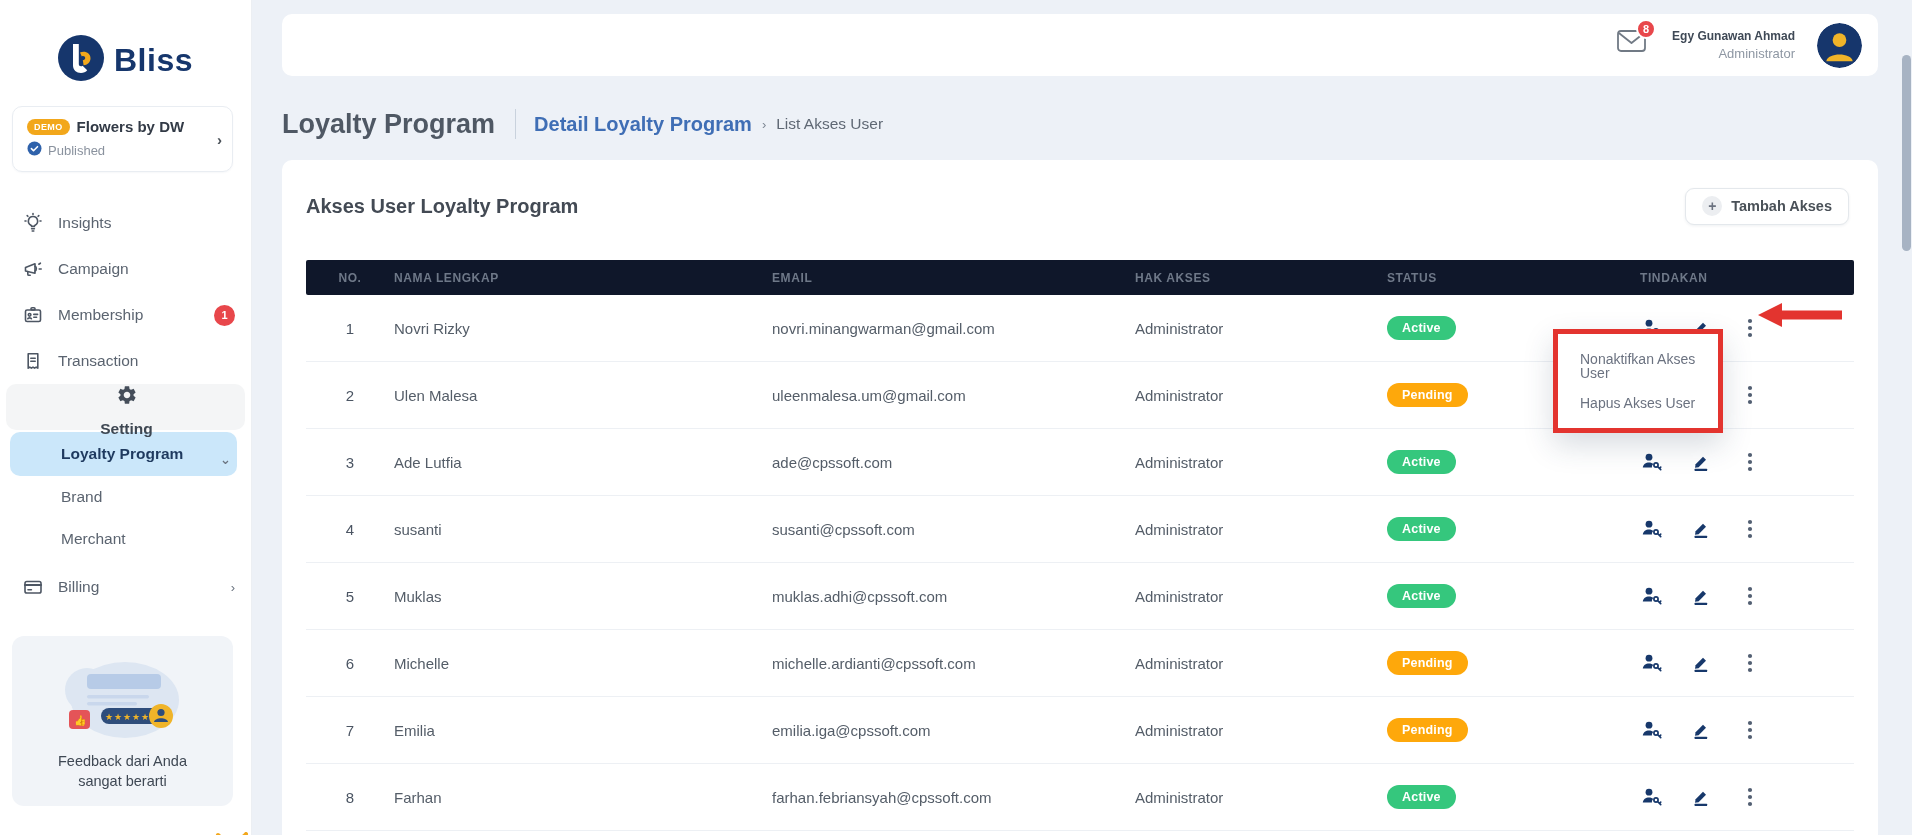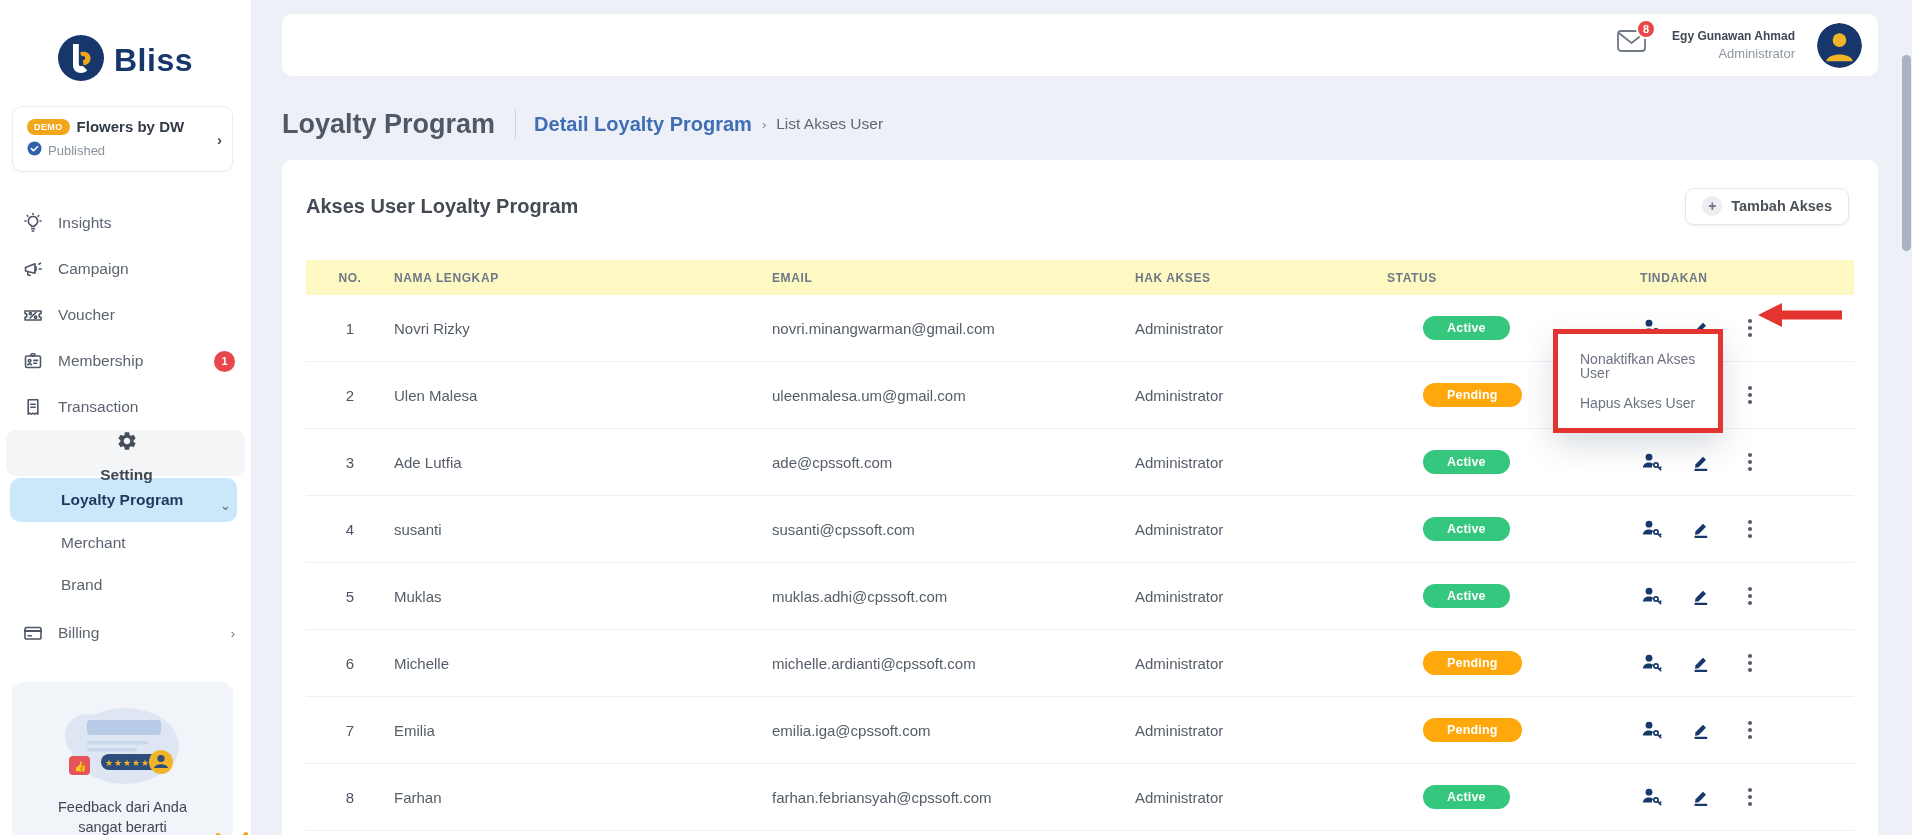--- a/index.html
+++ b/index.html
@@ -54,26 +54,26 @@
 
   .card { margin-top:16px; background:#fff; border-radius:10px; height:700px; padding:26px 24px 0 24px; position:relative; }
   .card-head { display:flex; align-items:center; justify-content:space-between; height:40px; padding-right:5px; }
   .card-title { font-size:20px; font-weight:800; color:#434a54; }
   .add-btn { display:flex; align-items:center; gap:9px; background:#fff; border:1px solid #e4e8ec; border-radius:9px; height:37px; padding:0 16px; box-shadow:0 1px 3px rgba(40,60,90,.08); cursor:pointer; }
   .add-plus { width:20px; height:20px; border-radius:50%; background:#eceef1; color:#6b7280; font-size:14px; display:flex; align-items:center; justify-content:center; font-weight:600; }
   .add-label { font-size:14.5px; font-weight:700; color:#4a5158; }
 
   .table { margin-top:34px; }
   .t-head, .t-row { display:grid; grid-template-columns:88px 378px 363px 252px 253px 1fr; align-items:center; }
-  .t-head { background:#fef9c3; height:35px; border-radius:2px; }
+  .t-head { background:#0f172a; height:35px; border-radius:2px; }
   .t-head span { font-size:12px; font-weight:700; color:#6e7888; letter-spacing:.6px; }
   .t-head span:first-child { text-align:center; }
   .t-row { height:67px; border-bottom:1px solid #edf0f4; font-size:15px; color:#545d68; }
   .cell-no { text-align:center; color:#4b5563; }
-  .badge { display:inline-block; color:#fff; font-size:12.5px; font-weight:800; padding:5px 24px; border-radius:12px; letter-spacing:.2px;margin-left:36px; }
+  .badge { display:inline-block; color:#fff; font-size:12.5px; font-weight:800; padding:5px 15px; border-radius:12px; letter-spacing:.2px; }
   .badge-active { background:#35c77d; }
   .badge-pending { background:#fea80b; }
   .actions { display:flex; align-items:center; gap:25px; }
   .action-btn { width:24px; height:24px; display:flex; align-items:center; justify-content:center; cursor:pointer; }
 
   
   .dropdown-annot { position:absolute; left:1553px; top:329px; width:170px; height:104px; border:5px solid #e3342f; background:#fff; box-shadow:0 12px 28px rgba(40,60,90,.18); z-index:50; display:flex; flex-direction:column; justify-content:center; gap:16px; padding-left:22px; }
   .dropdown-item { font-size:14px; color:#6b7280; cursor:pointer; line-height:1; }
   .arrow-annot { position:absolute; left:1758px; top:300px; z-index:51; }
 
@@ -136,31 +136,20 @@
           <svg width="22" height="22" viewBox="0 0 22 22" fill="none" stroke="#4d5663" stroke-width="1.6" stroke-linecap="round" stroke-linejoin="round">
             <path d="M3.5 9.5L13 5.8v9.4L3.5 13z"></path>
             <path d="M13 8.2c1.8.4 1.8 4.4 0 4.8"></path>
             <path d="M5.8 13.6v2.6c0 .6.5 1.1 1.1 1.1h1.3"></path>
             <path d="M16.8 6.2l1.6-1M17.2 11h2"></path>
           </svg>
         </span>
         <span>Campaign</span>
       </div>
 
-      <div class="nav-item">
-        <span class="nav-icon">
-          <svg width="22" height="22" viewBox="0 0 22 22" fill="none" stroke="#4d5663" stroke-width="1.6">
-            <path d="M3 7h16v2.6a1.9 1.9 0 0 0 0 3.8V16H3v-2.6a1.9 1.9 0 0 0 0-3.8z" stroke-linejoin="round"></path>
-            <circle cx="8.4" cy="9.6" r="1.1"></circle>
-              <circle cx="13.6" cy="13.2" r="1.1"></circle>
-              <path d="M8 14l6-5.6" stroke-linecap="round"></path>
-          </svg>
-        </span>
-        <span>Voucher</span>
-      </div>
 
       <div class="nav-item">
         <span class="nav-icon">
           <svg width="22" height="22" viewBox="0 0 22 22" fill="none" stroke="#4d5663" stroke-width="1.6" stroke-linejoin="round">
             <rect x="3.5" y="6" width="15" height="11.5" rx="1.6"></rect>
             <rect x="9" y="3.8" width="4" height="2.2" rx="1"></rect>
             <circle cx="7.6" cy="10.8" r="1.3"></circle>
               <path d="M5.8 14.8c.3-1.2 3.3-1.2 3.6 0" stroke-linecap="round"></path>
             <path d="M11.8 10.4h3.8M11.8 13.2h2.8" stroke-linecap="round"></path>
           </svg>
@@ -186,24 +175,24 @@
             </svg>
         </span>
         <span>Setting</span>
         <span class="nav-caret">⌄</span>
       </div>
 
       <div class="nav-child active">
         <span>Loyalty Program</span>
       </div>
       <div class="nav-child">
+        <span>Brand</span>
+      </div>
+      <div class="nav-child">
         <span>Merchant</span>
-      </div>
-      <div class="nav-child">
-        <span>Brand</span>
       </div>
 
       <div class="nav-item billing">
         <span class="nav-icon">
           <svg width="22" height="22" viewBox="0 0 22 22" fill="none" stroke="#4d5663" stroke-width="1.6" stroke-linejoin="round" stroke-linecap="round">
             <rect x="3" y="5.5" width="16" height="11.5" rx="1.8"></rect>
             <path d="M3 9h16" stroke-width="2.2"></path>
             <path d="M6 13.8h3.4"></path>
           </svg>
         </span>

